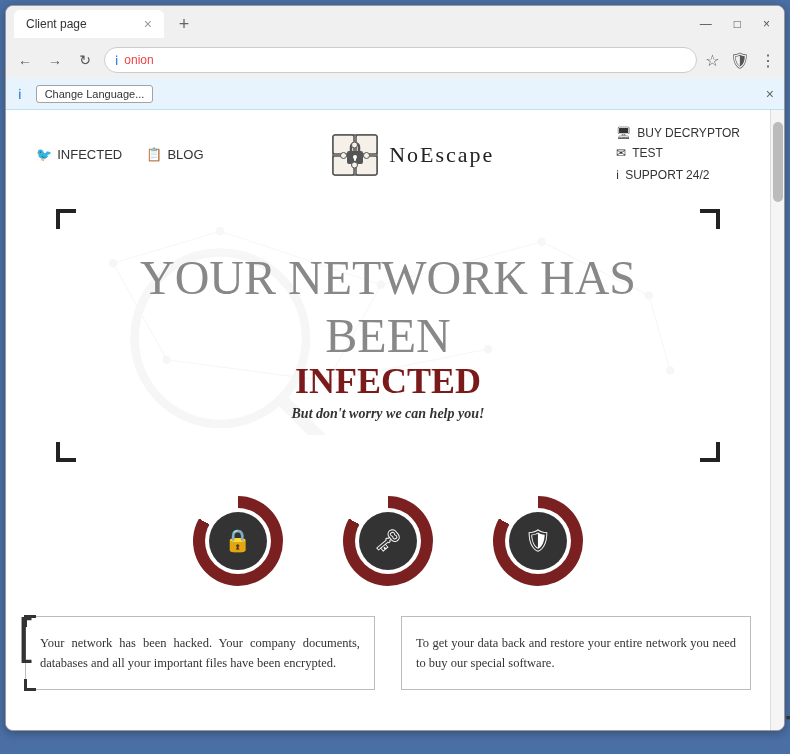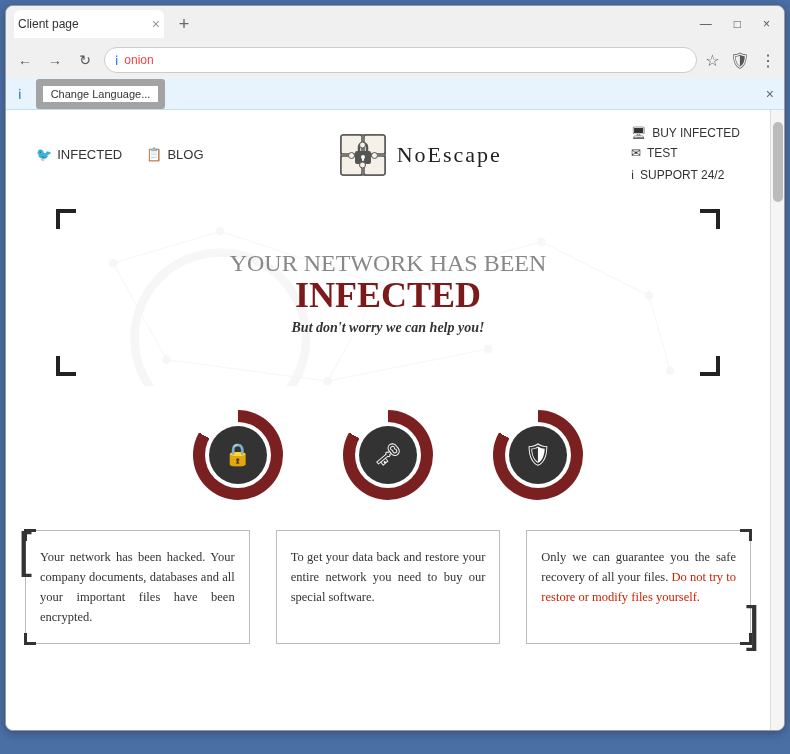--- a/index.html
+++ b/index.html
@@ -28,21 +28,21 @@
       height: 36px;
       display: flex;
       align-items: center;
       padding: 0 8px;
       gap: 6px;
     }
 
     .tab {
       background: white;
       border-radius: 6px 6px 0 0;
-      padding: 6px 4px;
+      padding: 6px 12px;
       font-size: 12px;
       color: #333;
       display: flex;
       align-items: center;
       gap: 8px;
       min-width: 150px;
       height: 28px;
     }
 
     .tab-close {
@@ -151,21 +151,21 @@
       position: relative;
     }
 
     .tor-bar .info-icon {
       color: #1a73e8;
       font-size: 14px;
     }
 
     .tor-bar .change-lang-btn {
       background: white;
-      border: 7px solid #a3a3a3;
+      border: 1px solid #a3a3a3;
       border-radius: 3px;
       padding: 2px 8px;
       font-size: 11px;
       cursor: pointer;
       margin-left: 6px;
       color: #333;
     }
 
     .tor-bar .close-x {
       position: absolute;
@@ -271,21 +271,21 @@
 
     
     .hero-section {
       position: relative;
       background: white;
       padding: 10px 30px;
       overflow: hidden;
     }
 
     .hero-main-title {
-      font-size: 24px;
+      font-size: 48px;
       font-family: 'Georgia', serif;
       color: #888;
       text-align: center;
       line-height: 1.2;
       text-transform: uppercase;
       font-weight: normal;
     }
 
     .hero-infected {
       font-size: 36px;
@@ -509,21 +509,21 @@
             <circle cx="41.5" cy="28.5" r="3" fill="#f5f0e8" stroke="#555" stroke-width="1"></circle>
             <circle cx="29.5" cy="18" r="3" fill="#f5f0e8" stroke="#555" stroke-width="1"></circle>
             <circle cx="29.5" cy="38" r="3" fill="#f5f0e8" stroke="#555" stroke-width="1"></circle>
           </svg>
           <span class="logo-title">NoEscape</span>
         </div>
 
         <div class="nav-right">
           <a class="nav-right-item">
             <span>🖥</span>
-            <span>BUY INFECTED</span>
+            <span>BUY DECRYPTOR</span>
           </a>
           <a class="nav-right-item">
             <span>✉</span>
             <span>TEST</span>
           </a>
           <a class="nav-right-item">
             <span>ℹ</span>
             <span>SUPPORT 24/2</span>
           </a>
         </div>
@@ -604,25 +604,20 @@
 
       <div class="cards-row">
         <div class="card card-first" style="position:relative; border:1px solid #bbb;">
           <div style="position:absolute; left:-2px; top:-2px; width:12px; height:12px; border-left:3px solid #333; border-top:3px solid #333;"></div>
           <div style="position:absolute; left:-2px; bottom:-2px; width:12px; height:12px; border-left:3px solid #333; border-bottom:3px solid #333;"></div>
           <span>Your network has been hacked. Your company documents, databases and all your important files have been encrypted.</span>
         </div>
         <div class="card" style="border:1px solid #bbb;">
           <span>To get your data back and restore your entire network you need to buy our special software.</span>
         </div>
-        <div class="card" style="position:relative; border:1px solid #bbb;">
-          <div style="position:absolute; right:-2px; top:-2px; width:12px; height:12px; border-right:3px solid #333; border-top:3px solid #333;"></div>
-          <div style="position:absolute; right:-2px; bottom:-2px; width:12px; height:12px; border-right:3px solid #333; border-bottom:3px solid #333;"></div>
-          <span>Only we can guarantee you the safe recovery of all your files.</span><span class="red-text"> Do not try to restore or modify files yourself.</span><span></span>
-        </div>
       </div>
 
     </div>
 
     <div class="scrollbar">
       <div class="scrollbar-thumb"></div>
     </div>
   </div>
 </div>
 

